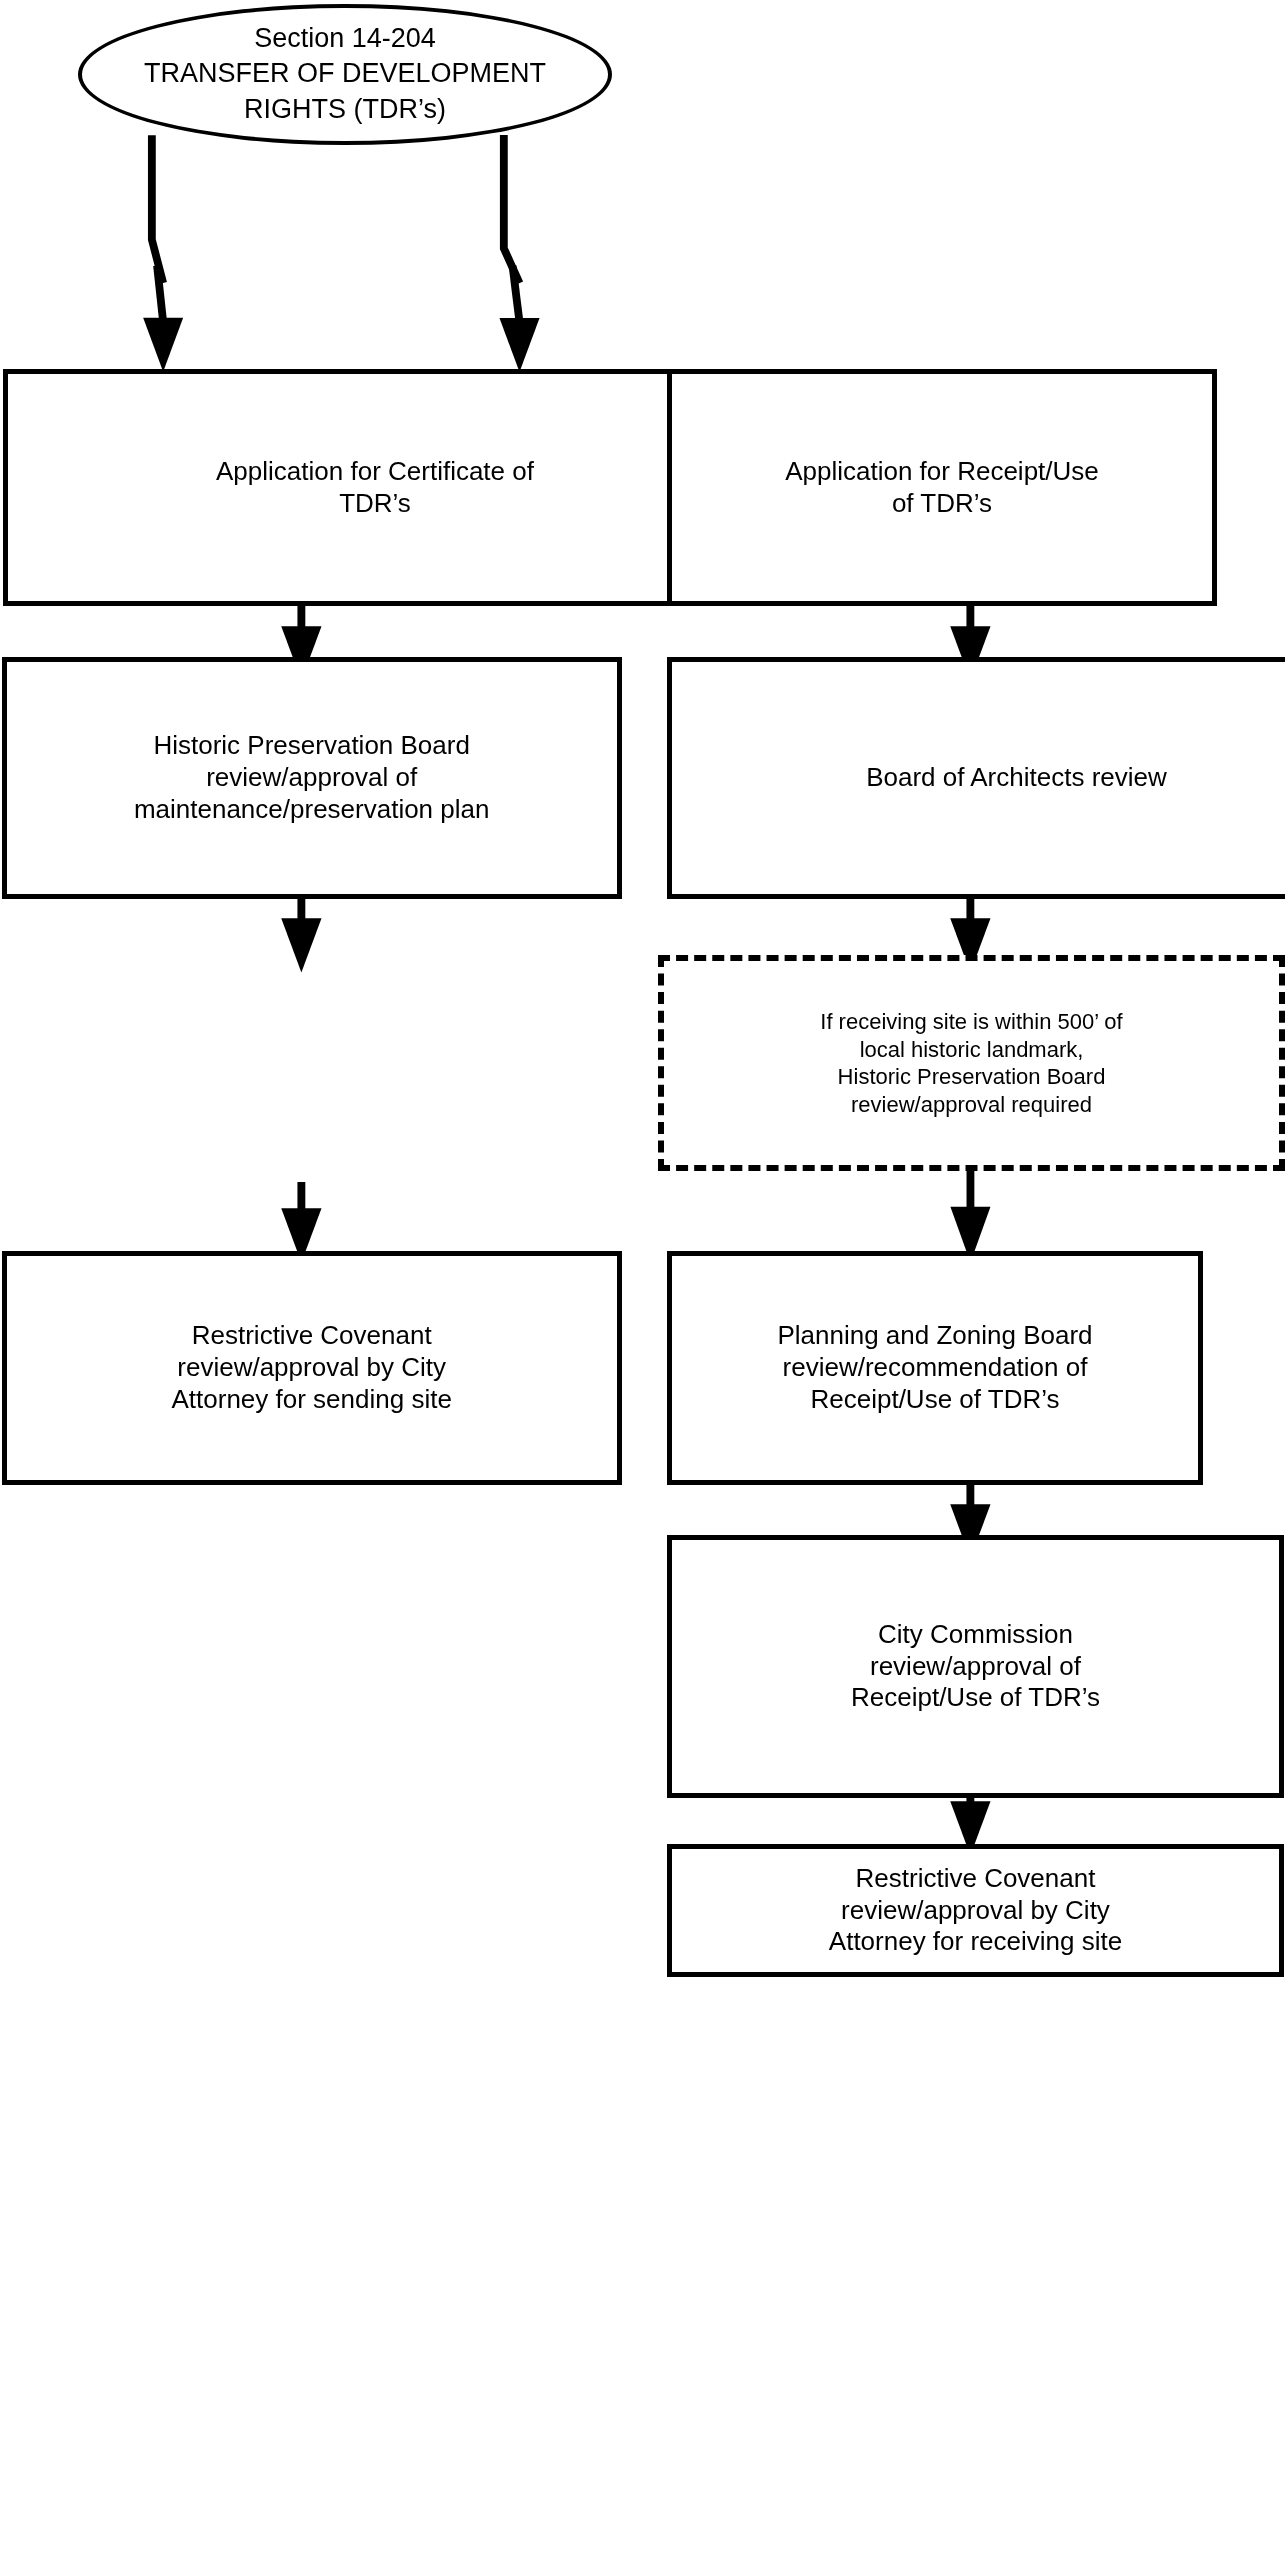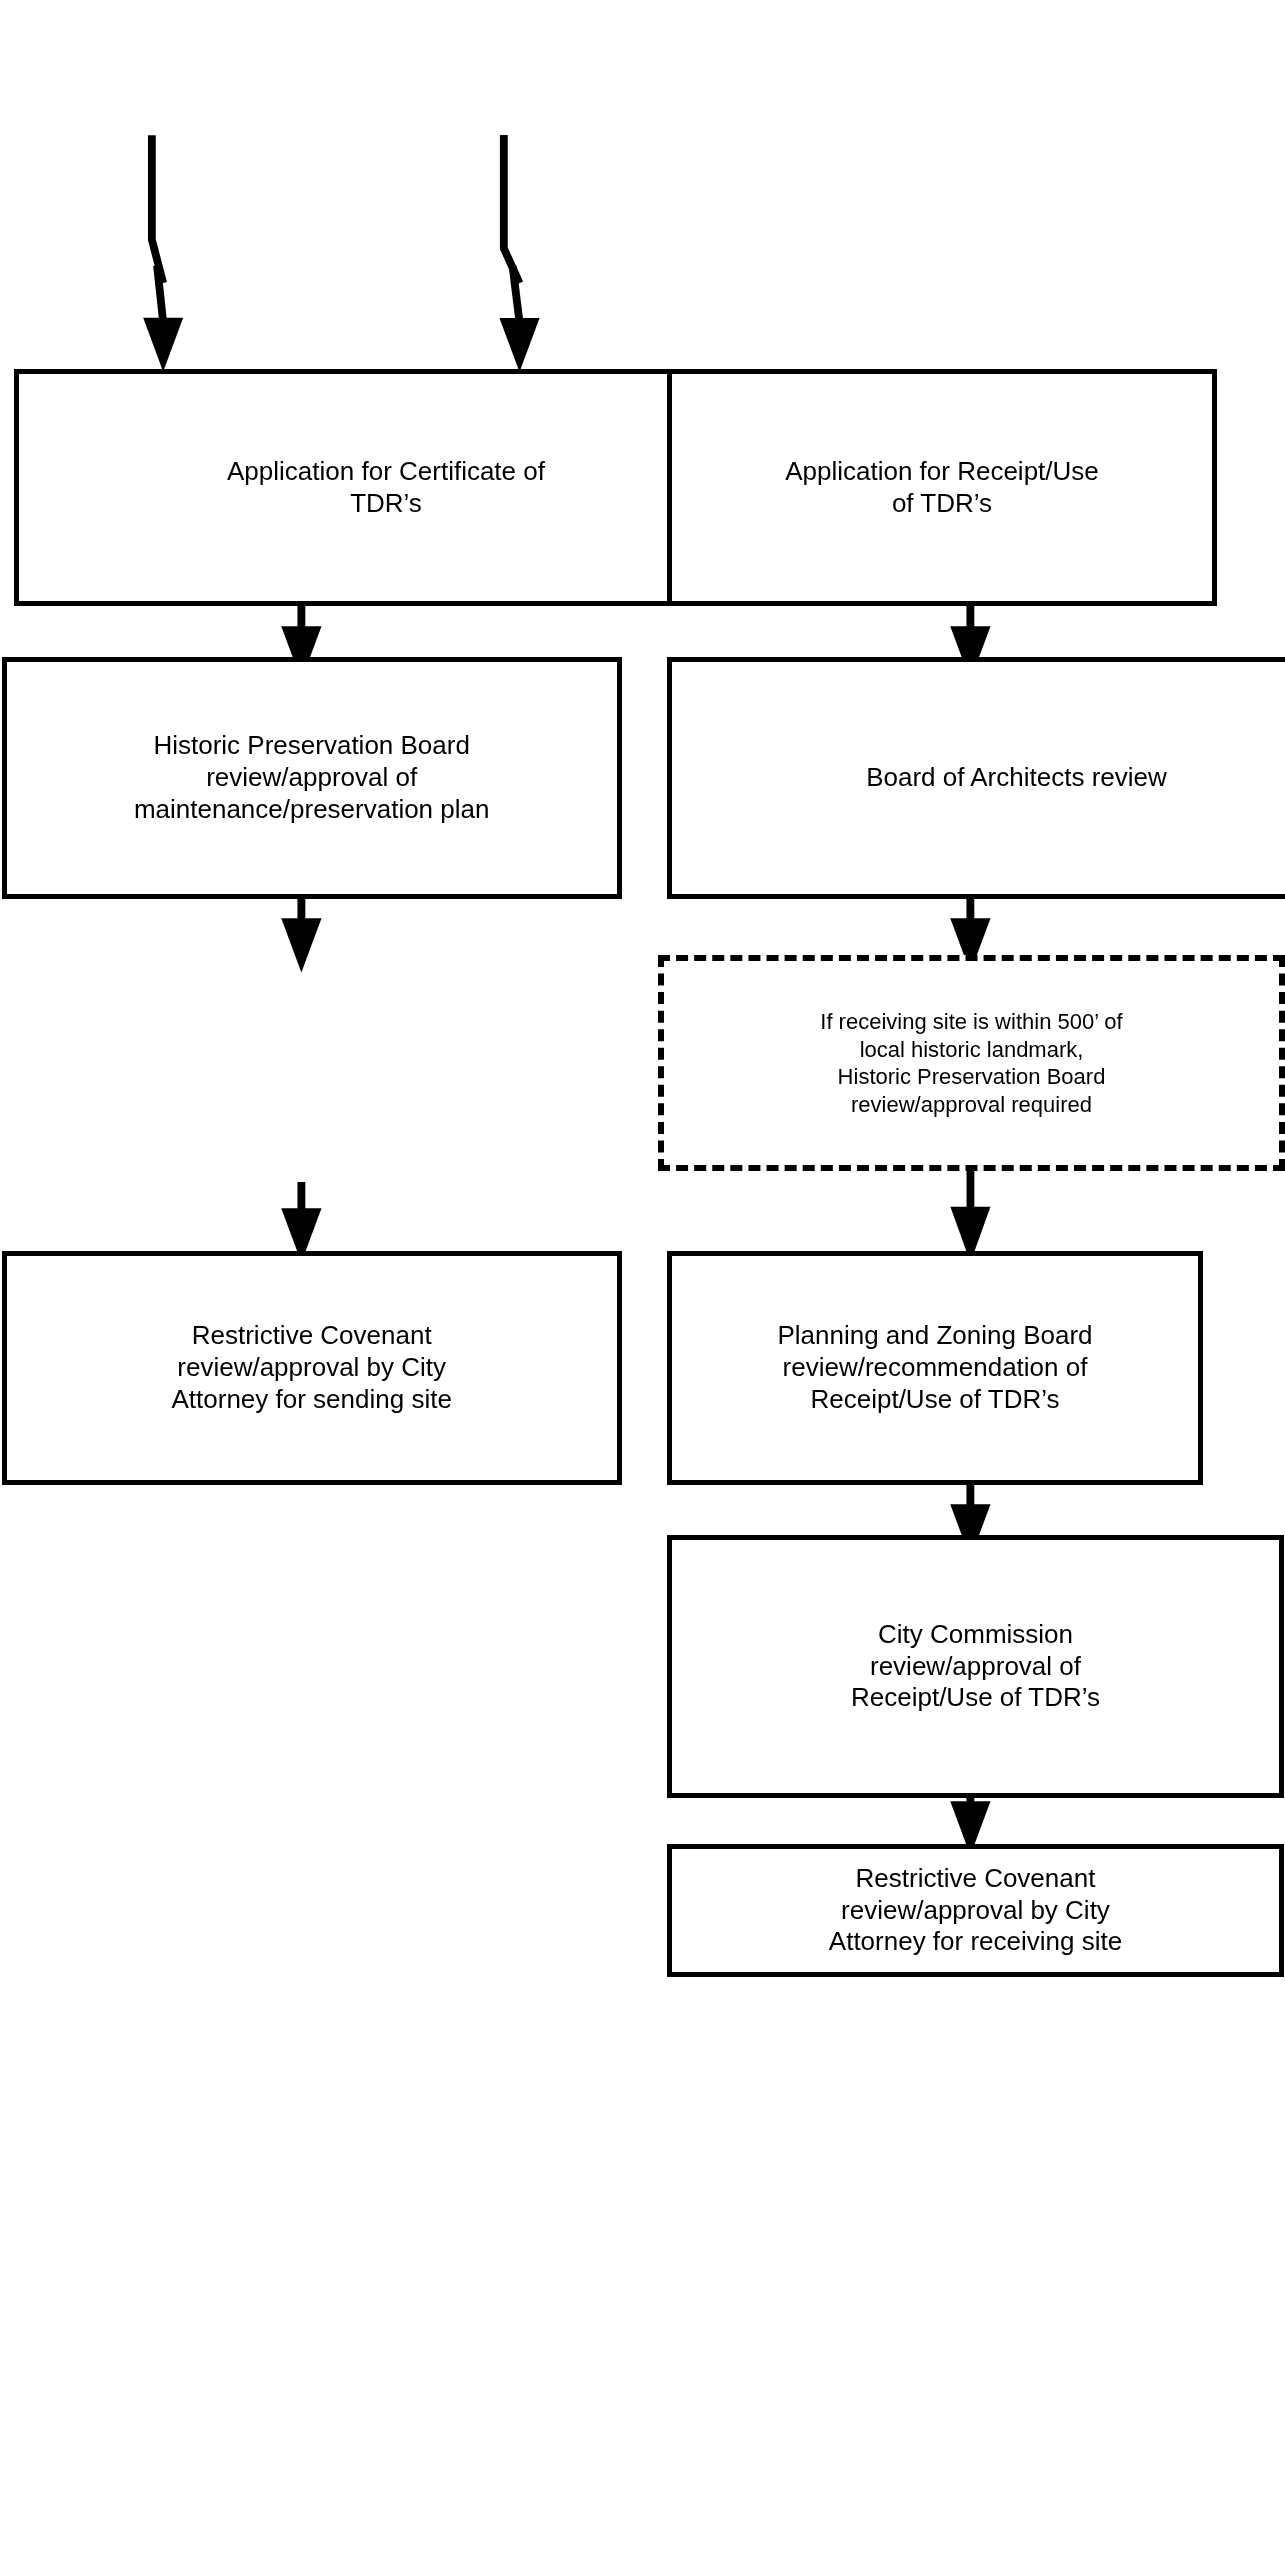--- a/index.html
+++ b/index.html
@@ -74,38 +74,43 @@
   .connector svg {
     display: block;
     overflow: visible;
   }
 </style>
 </head>
 <body>
 
 <div id="canvas">
 
+  <div class="ellipse-node" style="left:78px; top:3.5px; width:534px; height:141px;">
+    <div class="node-text">Section 14-204
+TRANSFER OF DEVELOPMENT
+RIGHTS (TDR’s)</div>
+  </div>
 
   <div class="connector" style="left:131px; top:135px; width:113px; height:244px;">
     <svg width="113" height="244" viewBox="0 0 130 280">
       <path d="M 24 0 L 24 120 L 37 170" stroke="#000000" stroke-width="9" fill="none"></path>
       <polygon points="14,210 60,210 37,272" fill="#000000"></polygon>
       <path d="M 30 150 L 37 215" stroke="#000000" stroke-width="9" fill="none"></path>
     </svg>
   </div>
 
   <div class="connector" style="left:453px; top:135px; width:140px; height:244px;">
     <svg width="140" height="244" viewBox="0 0 160 280">
       <path d="M 58 0 L 58 130 L 76 170" stroke="#000000" stroke-width="9" fill="none"></path>
       <polygon points="53,210 99,210 76,272" fill="#000000"></polygon>
       <path d="M 68 150 L 76 215" stroke="#000000" stroke-width="9" fill="none"></path>
     </svg>
   </div>
 
-  <div class="box-node" style="left:14px; top:369px; width:744px; height:237px;">
+  <div class="box-node" style="left:3px; top:369px; width:744px; height:237px;">
     <div class="node-text">Application for Certificate of
 TDR’s</div>
   </div>
 
   <div class="connector" style="left:262px; top:600px; width:105px; height:84px;">
     <svg width="105" height="84" viewBox="0 0 120 96">
       <path d="M 45 0 L 45 40" stroke="#000000" stroke-width="9" fill="none"></path>
       <polygon points="22,30 68,30 45,92" fill="#000000"></polygon>
     </svg>
   </div>

